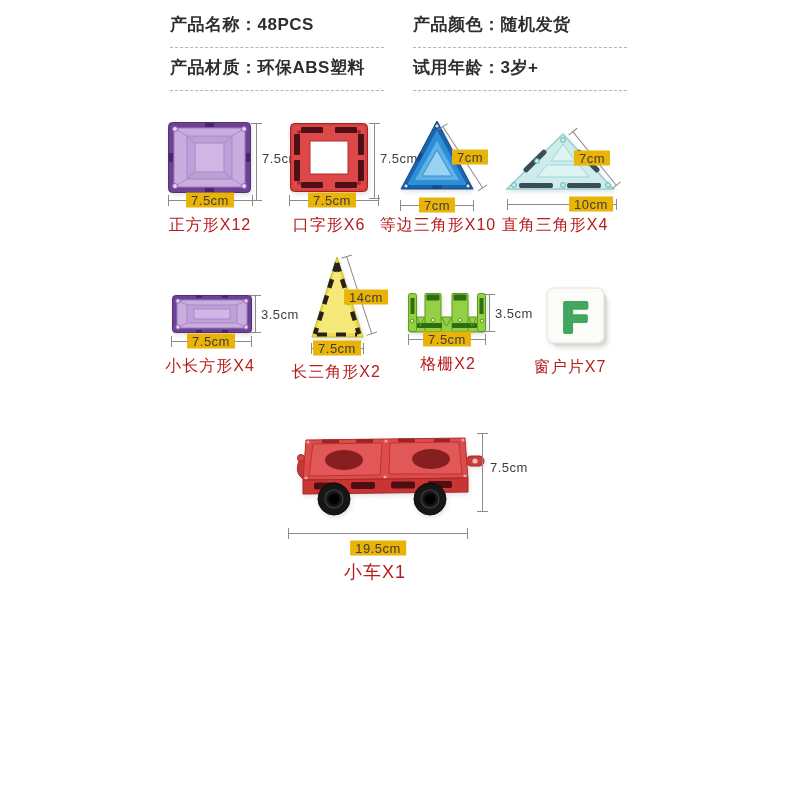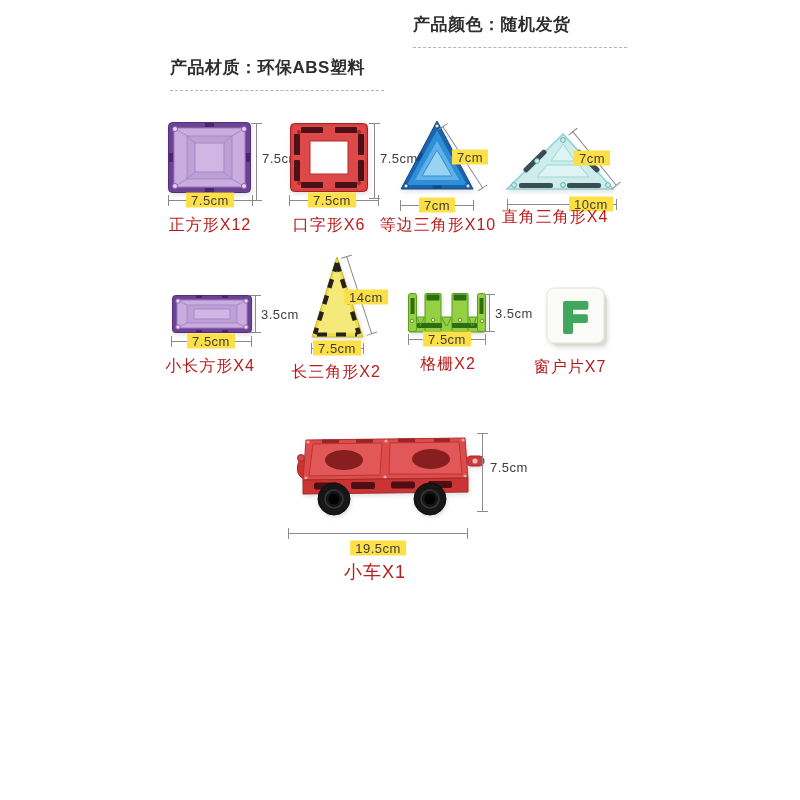--- a/index.html
+++ b/index.html
@@ -10,36 +10,38 @@
   .cell{position:absolute;width:214px;padding-bottom:11px;border-bottom:1px dashed #b5b5b5;
         font-size:17px;font-weight:600;color:#2e2e2e;letter-spacing:.5px;white-space:nowrap;}
   
   .dim{position:absolute;height:1px;background:#8b8b8b;}
   .dim::before,.dim::after{content:"";position:absolute;top:-5px;width:1px;height:11px;background:#8b8b8b;}
   .dim::before{left:0}.dim::after{right:0}
   .vdim{position:absolute;width:1px;background:#8b8b8b;}
   .vdim::before,.vdim::after{content:"";position:absolute;left:-5px;height:1px;width:11px;background:#8b8b8b;}
   .vdim::before{top:0}.vdim::after{bottom:0}
   .dimtext{position:absolute;font-size:13px;color:#3d3d3d;letter-spacing:.5px;white-space:nowrap;}
-  .dimtext.center{transform:translate(-50%,-50%);background:#fde047;padding:0 5px;}
+  .dimtext.center{transform:translate(-50%,-50%);background:#eab308;padding:0 5px;}
   .dimtext.side{transform:translateY(-50%);background:#fff;padding:0 2px;}
   
   .piece-label{position:absolute;transform:translateX(-50%);font-size:16px;color:#b91c1c;
                letter-spacing:1px;white-space:nowrap;}
   .car-label{font-size:18px;}
   .piece-svg{position:absolute;filter:drop-shadow(1px 2px 2px rgba(0,0,0,.12));}
 </style>
 </head>
 <body>
 
 <div class="stage">
 
   
+  <div class="cell" style="left:170px;top:13px;"><span>产品名称：</span><span>48PCS</span></div>
   <div class="cell" style="left:170px;top:56px;"><span>产品材质：</span><span>环保ABS塑料</span></div>
   <div class="cell" style="left:413px;top:13px;"><span>产品颜色：</span><span>随机发货</span></div>
+  <div class="cell" style="left:413px;top:56px;"><span>试用年龄：</span><span>3岁+</span></div>
 
   
   <figure class="piece">
     <svg class="piece-svg" style="left:168px;top:122px;" width="83" height="71" viewBox="0 0 83 71">
       <rect x="0.5" y="0.5" width="82" height="70" rx="4" fill="#6c4292" stroke="#55307a"></rect>
       <rect x="6" y="6" width="71" height="59" fill="#c9addf" stroke="#9b78c0"></rect>
       <line x1="6" y1="6" x2="19" y2="14" stroke="#a987c9"></line>
         <line x1="77" y1="6" x2="64" y2="14" stroke="#a987c9"></line>
       <line x1="6" y1="65" x2="19" y2="57" stroke="#a987c9"></line>
         <line x1="77" y1="65" x2="64" y2="57" stroke="#a987c9"></line>
@@ -126,21 +128,21 @@
       <circle cx="9" cy="58" r="2.4" fill="#cdeceb" stroke="#5fb3ae"></circle>
       <circle cx="103" cy="58" r="2.4" fill="#cdeceb" stroke="#5fb3ae"></circle>
       <circle cx="32" cy="34" r="2.4" fill="#cdeceb" stroke="#5fb3ae"></circle>
       <circle cx="84" cy="34" r="2.4" fill="#cdeceb" stroke="#5fb3ae"></circle>
       <circle cx="58" cy="58" r="2.4" fill="#cdeceb" stroke="#5fb3ae"></circle>
     </svg>
     <div class="dim" style="left:573px;top:131px;width:70px;transform:rotate(51deg);transform-origin:0 0;"></div>
     <span class="dimtext center" style="left:592px;top:158px;">7cm</span>
     <div class="dim" style="left:507px;top:204px;width:110px;"></div>
     <span class="dimtext center" style="left:557px;top:204px;margin-left:34px;">10cm</span>
-    <span class="piece-label" style="left:555px;top:207px;">直角三角形X4</span>
+    <span class="piece-label" style="left:555px;top:215px;">直角三角形X4</span>
   </figure>
 
   
   <figure class="piece">
     <svg class="piece-svg" style="left:172px;top:295px;" width="80" height="38" viewBox="0 0 80 38">
       <rect x="0.5" y="0.5" width="79" height="37" rx="3" fill="#6c4292" stroke="#55307a"></rect>
       <rect x="5" y="5" width="70" height="28" fill="#c9addf" stroke="#9b78c0"></rect>
       <rect x="15" y="10" width="50" height="18" fill="#bda0d6" stroke="#a987c9"></rect>
       <rect x="22" y="14" width="36" height="10" fill="#cfb6e5" stroke="#a987c9"></rect>
       <line x1="5" y1="5" x2="15" y2="10" stroke="#a987c9"></line>

